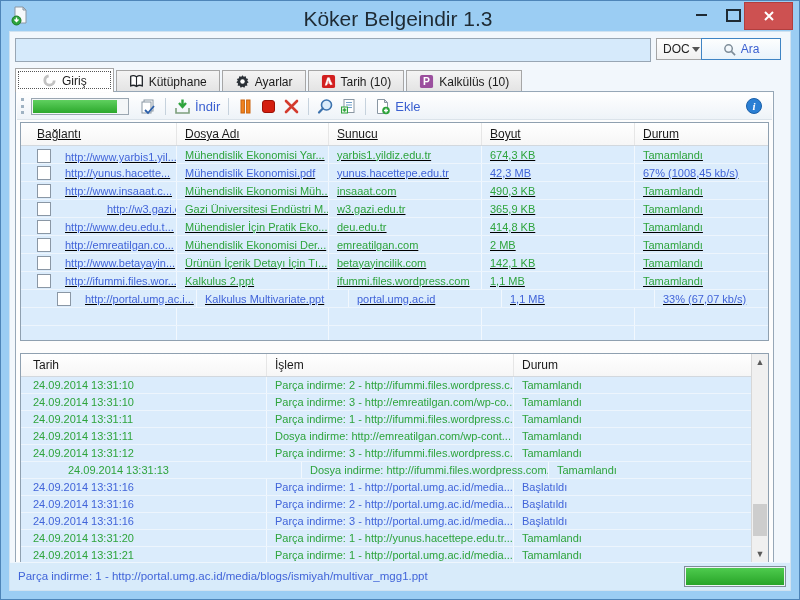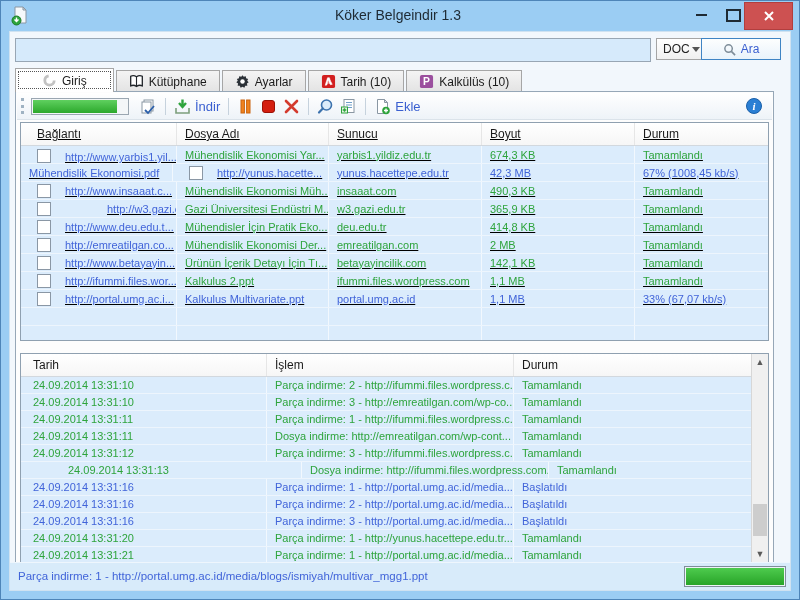--- a/index.html
+++ b/index.html
@@ -1,21 +1,21 @@
 <!DOCTYPE html>
 <html><head>
 <meta charset="utf-8">
 <style>
   html,body{margin:0;padding:0;background:#6f6f6f;font-family:"Liberation Sans",sans-serif;}
   .window{position:relative;width:798px;height:598px;background:#9bcdf3;border:1px solid #4e85b8;overflow:hidden;}
 
   
   .titlebar{position:absolute;top:0;left:0;right:0;height:30px;}
   .app-icon{position:absolute;left:9px;top:5px;width:20px;height:20px;}
-  .title-text{position:absolute;left:0;right:4px;top:6px;text-align:center;font-size:14px;color:#1e2a33;}
+  .title-text{position:absolute;left:0;right:4px;top:6px;text-align:center;font-size:21px;color:#1e2a33;}
   .btn-min{position:absolute;right:92px;top:13px;width:11px;height:2px;background:#1e2a33;cursor:pointer;}
   .btn-max{position:absolute;right:58px;top:8px;width:11px;height:9px;border:2px solid #1e2a33;background:transparent;cursor:pointer;}
   .btn-close{position:absolute;right:6px;top:1px;width:47px;height:26px;background:#cd5151;border:1px solid #b23e3e;display:flex;align-items:center;justify-content:center;cursor:pointer;}
 
   
   .client{position:absolute;left:8px;top:30px;right:8px;bottom:8px;background:#f2f7fc;border:1px solid #cfe2f1;box-sizing:border-box;}
 
   
   .search-row{position:absolute;left:5px;right:5px;top:6px;height:24px;}
   .search-input{position:absolute;left:0;top:0;width:626px;height:20px;background:#d6eafb;border:1px solid #98a6b4;font-size:12px;padding:1px 4px;color:#223;outline:none;}
@@ -231,25 +231,25 @@
               <div class="cell" style="width: 156px; align-items: flex-end;">
                 <div class="cbx"></div>
                 <span class="t-blue">http://www.yarbis1.yil...</span>
               </div>
               <div class="cell t-green" style="width: 152px; padding-left: 8px;">Mühendislik Ekonomisi Yar...</div>
               <div class="cell t-green" style="width: 153px; padding-left: 8px;">yarbis1.yildiz.edu.tr</div>
               <div class="cell t-green" style="width: 153px; padding-left: 8px;">674,3 KB</div>
               <div class="cell t-green" style="padding-left: 8px; flex: 1 1 0%; border-right: none;">Tamamlandı</div>
             </div>
             <div class="grow">
+              <div class="cell" style="width: 156px;">
+                <div class="cbx"></div>
+                <span class="t-blue">http://yunus.hacette...</span>
+              </div>
               <div class="cell t-blue" style="width: 152px; padding-left: 8px;">Mühendislik Ekonomisi.pdf</div>
-              <div class="cell" style="width: 156px;">
-                <div class="cbx"></div>
-                <span class="t-blue">http://yunus.hacette...</span>
-              </div>
               <div class="cell t-blue" style="width: 153px; padding-left: 8px;">yunus.hacettepe.edu.tr</div>
               <div class="cell t-blue" style="width: 153px; padding-left: 8px;">42,3 MB</div>
               <div class="cell t-blue" style="padding-left: 8px; flex: 1 1 0%; border-right: none;">67% (1008,45 kb/s)</div>
             </div>
             <div class="grow">
               <div class="cell" style="width: 156px;">
                 <div class="cbx"></div>
                 <span class="t-blue">http://www.insaaat.c...</span>
               </div>
               <div class="cell t-green" style="width: 152px; padding-left: 8px;">Mühendislik Ekonomisi Müh...</div>
@@ -301,21 +301,21 @@
               <div class="cell" style="width: 156px;">
                 <div class="cbx"></div>
                 <span class="t-blue">http://ifummi.files.wor...</span>
               </div>
               <div class="cell t-green" style="width: 152px; padding-left: 8px;">Kalkulus 2.ppt</div>
               <div class="cell t-green" style="width: 153px; padding-left: 8px;">ifummi.files.wordpress.com</div>
               <div class="cell t-green" style="width: 153px; padding-left: 8px;">1,1 MB</div>
               <div class="cell t-green" style="padding-left: 8px; flex: 1 1 0%; border-right: none;">Tamamlandı</div>
             </div>
             <div class="grow">
-              <div class="cell" style="width: 156px;">
+              <div class="cell" style="width: 156px; margin-left: 20px;">
                 <div class="cbx"></div>
                 <span class="t-blue">http://portal.umg.ac.i...</span>
               </div>
               <div class="cell t-blue" style="width: 152px; padding-left: 8px;">Kalkulus Multivariate.ppt</div>
               <div class="cell t-blue" style="width: 153px; padding-left: 8px;">portal.umg.ac.id</div>
               <div class="cell t-blue" style="width: 153px; padding-left: 8px;">1,1 MB</div>
               <div class="cell t-blue" style="padding-left: 8px; flex: 1 1 0%; border-right: none;">33% (67,07 kb/s)</div>
             </div>
             <div class="grow">
               <div class="cell " style="width: 156px; padding-left: 16px;"></div>

